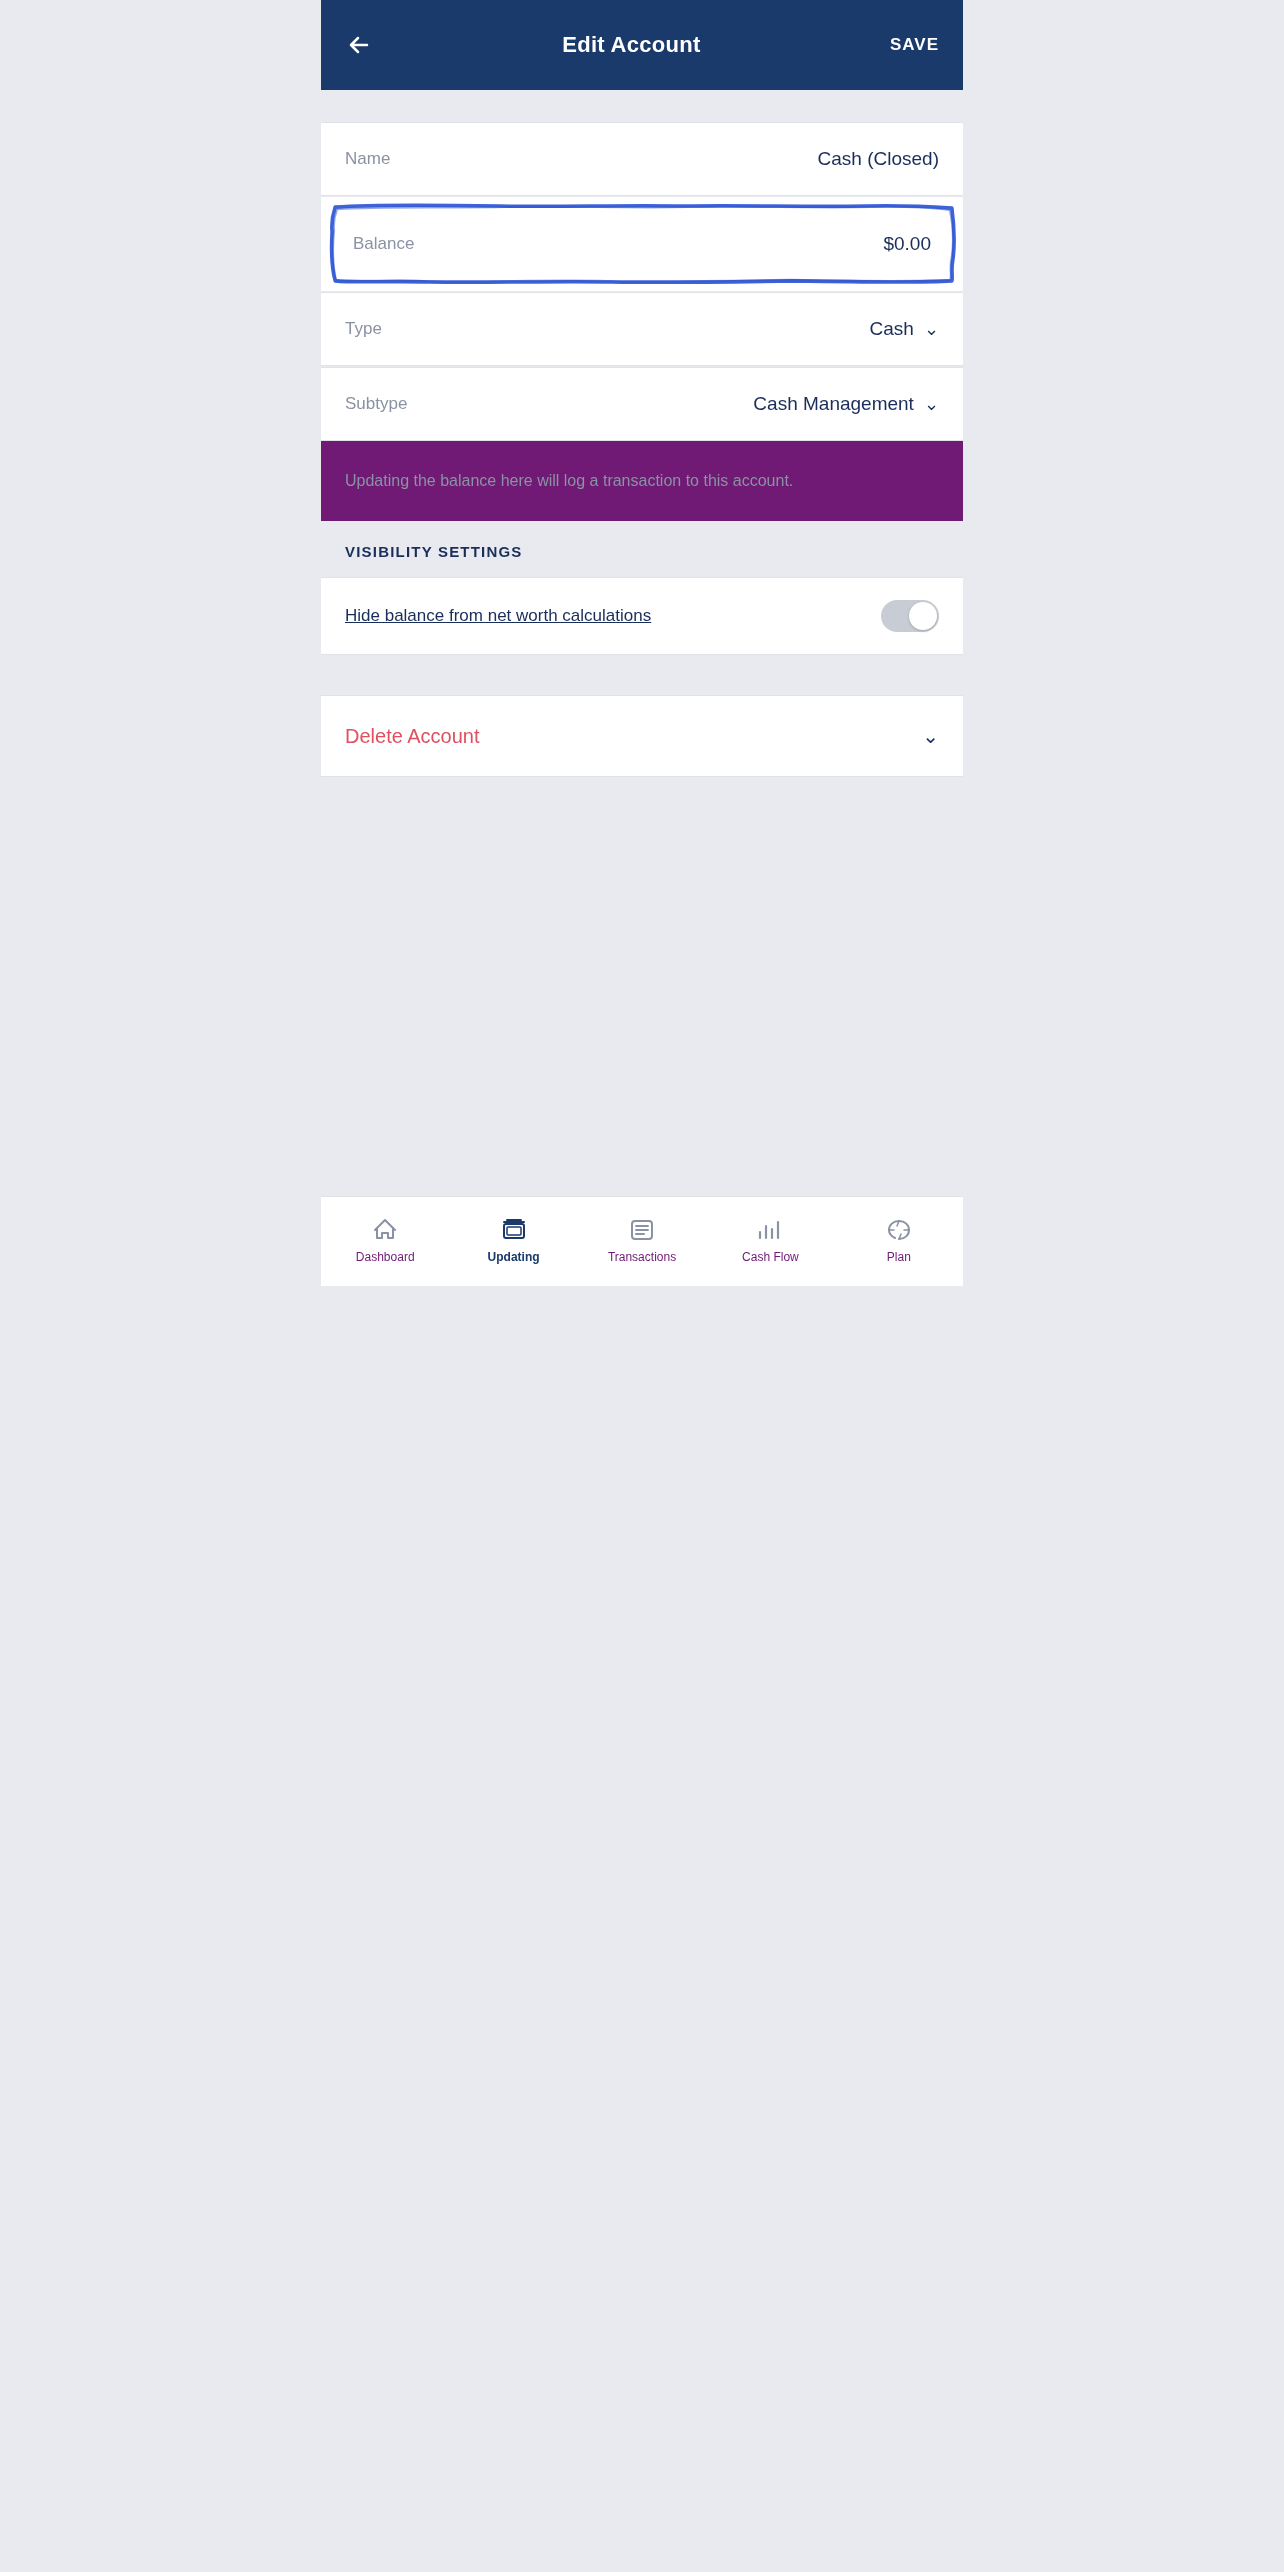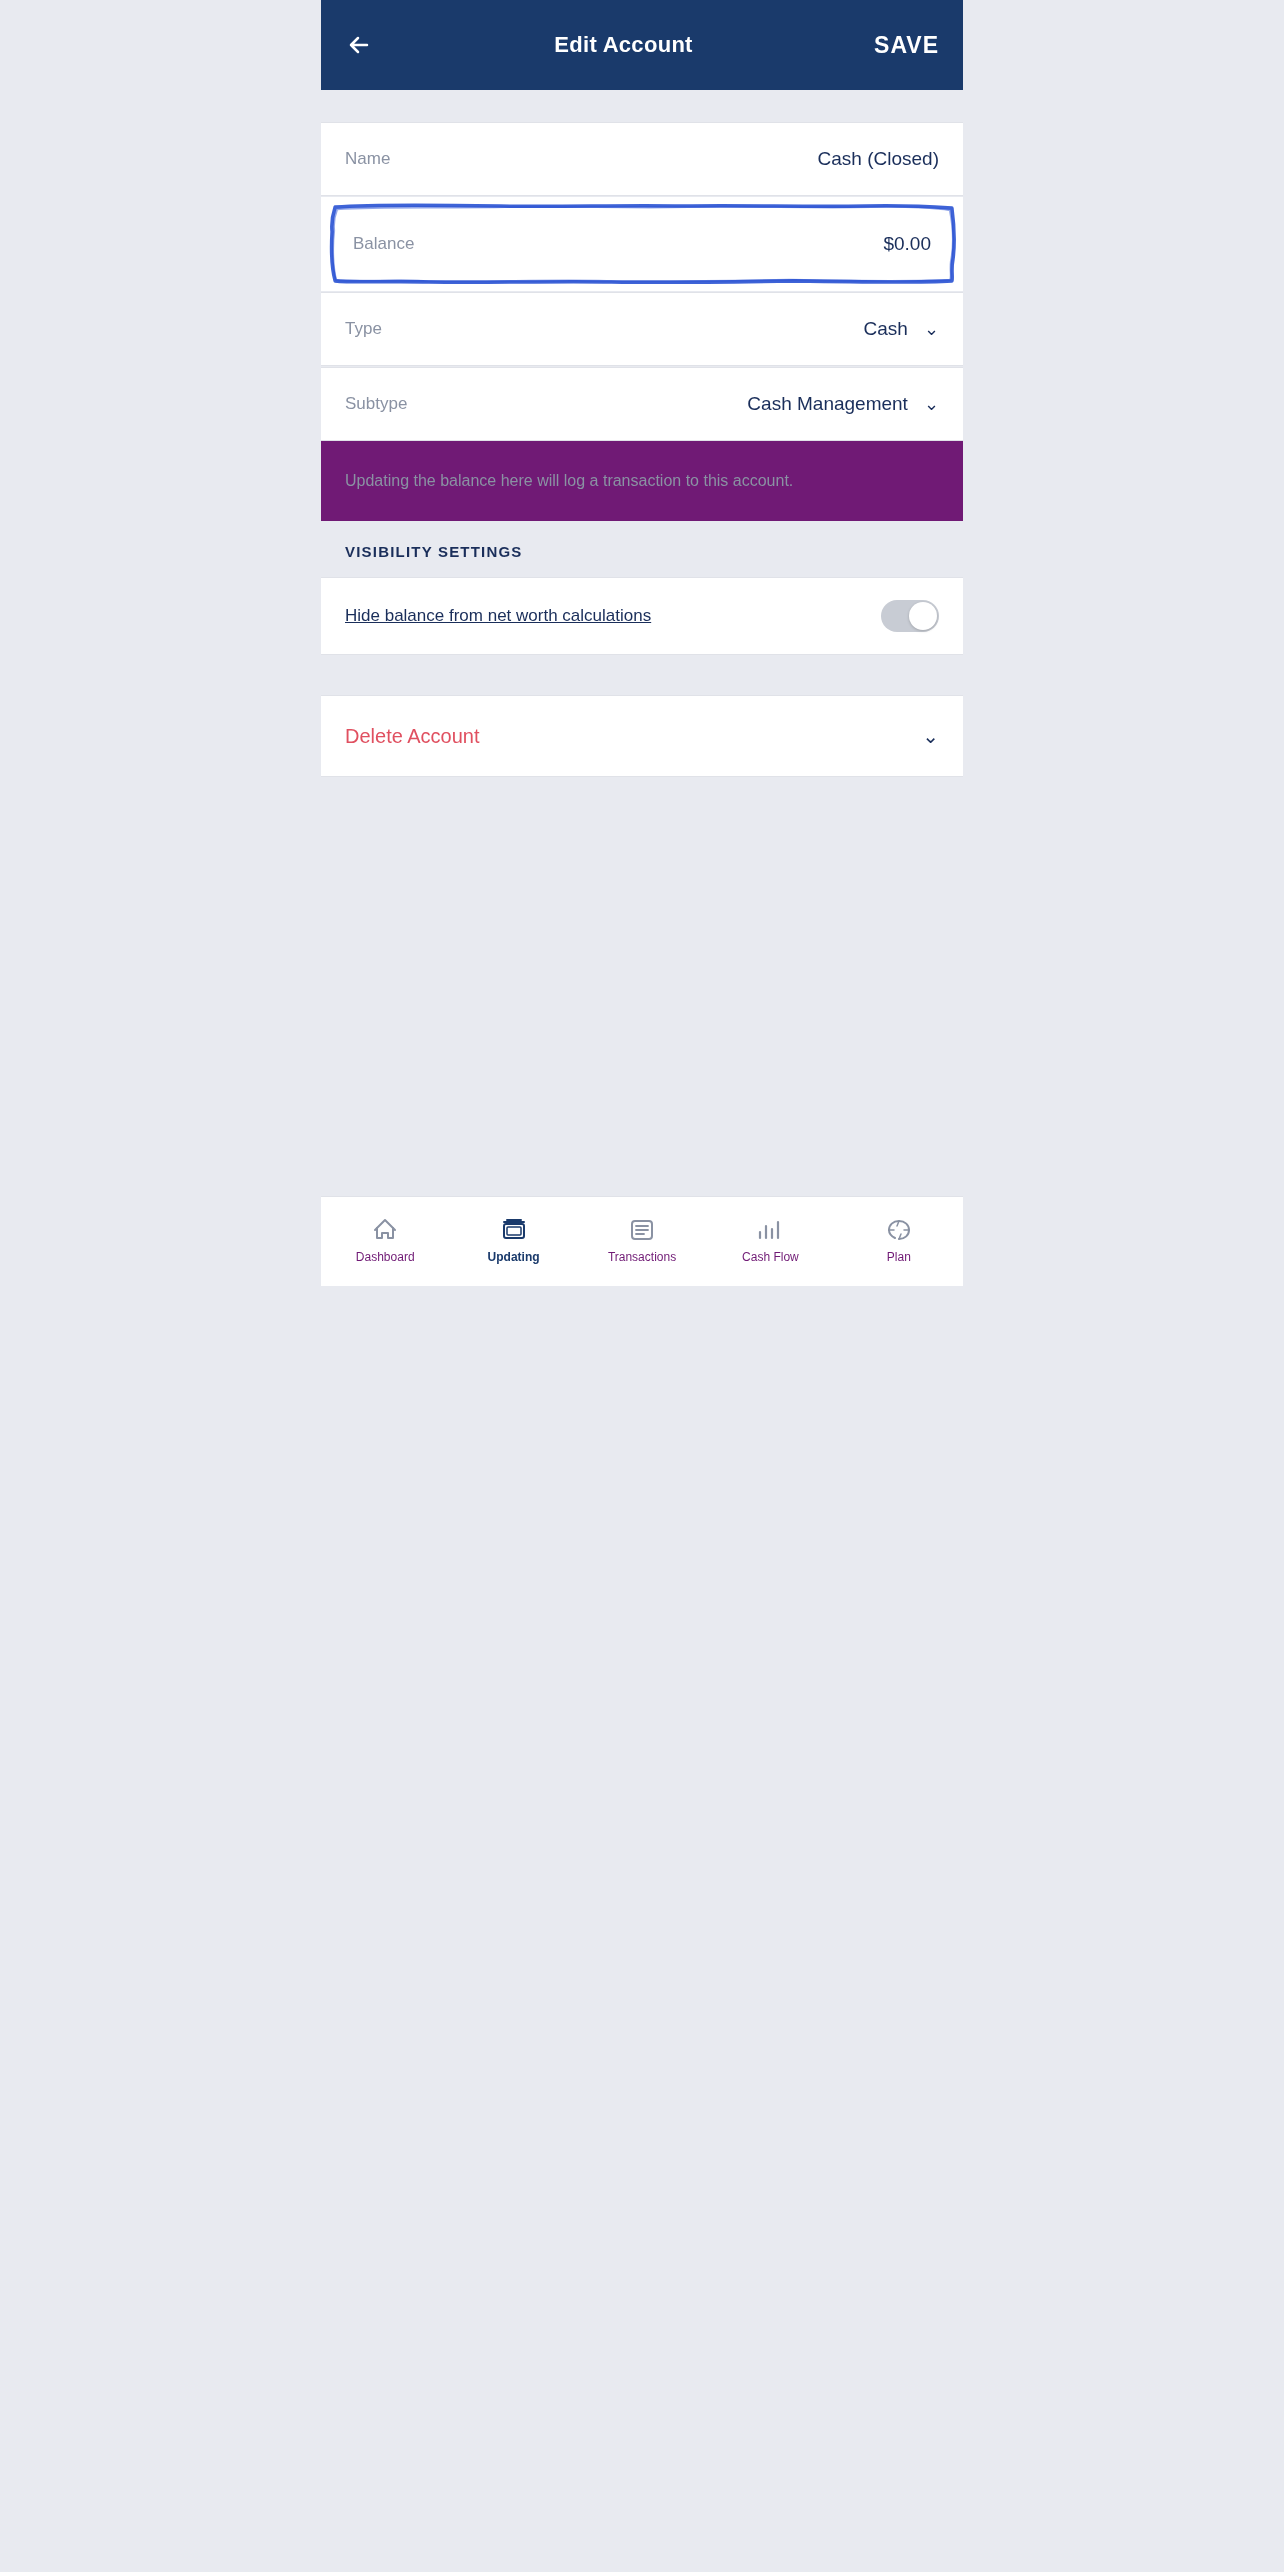--- a/index.html
+++ b/index.html
@@ -36,21 +36,21 @@
 
     .header-title {
       color: white;
       font-size: 22px;
       font-weight: 700;
       letter-spacing: 0.3px;
     }
 
     .header-save {
       color: white;
-      font-size: 23px;
+      font-size: 17px;
       font-weight: 700;
       letter-spacing: 1px;
       cursor: pointer;
     }
 
     
     .spacer-top {
       background: #e8eaf0;
       height: 32px;
     }
@@ -92,21 +92,21 @@
       display: flex;
       align-items: center;
       justify-content: space-between;
       padding: 16px 24px;
       min-height: 72px;
     }
 
     .dropdown-value {
       display: flex;
       align-items: center;
-      gap: 16px;
+      gap: 10px;
       color: #1a2e5a;
       font-size: 19px;
       font-weight: 500;
       cursor: pointer;
     }
 
     .chevron-down {
       color: #1a2e5a;
       font-size: 18px;
     }

